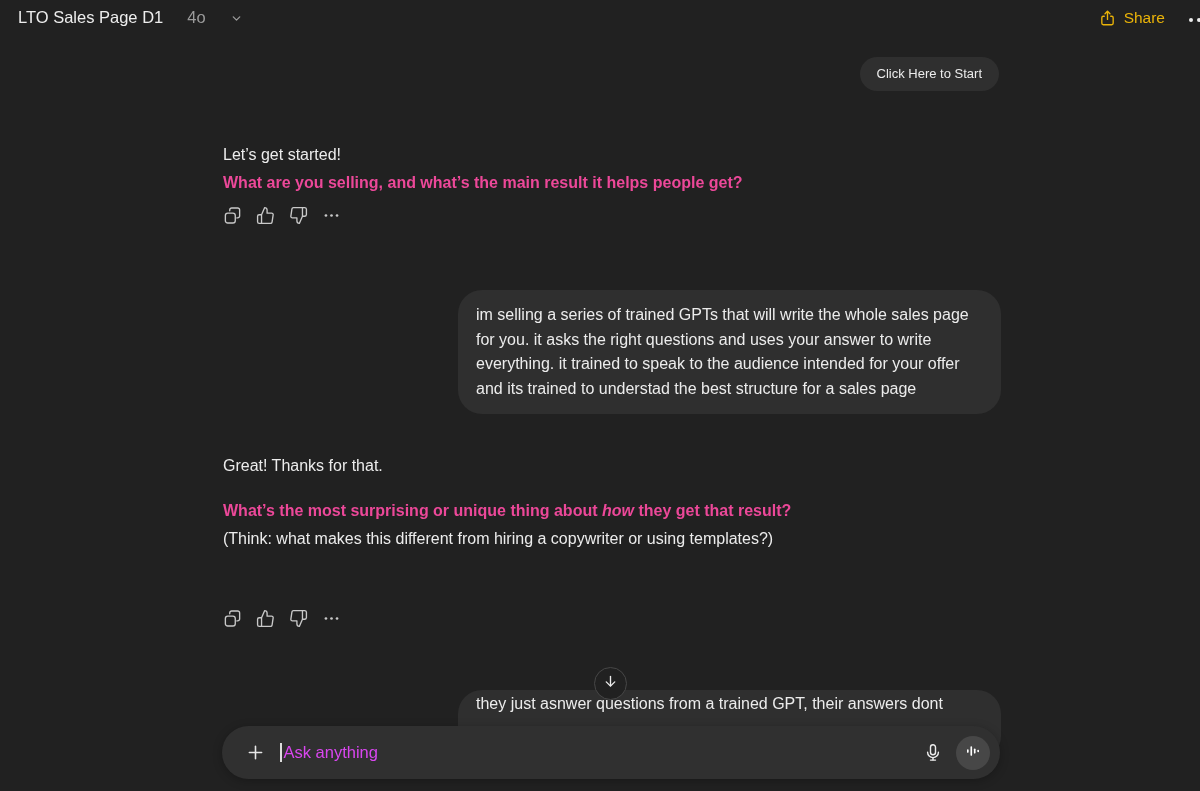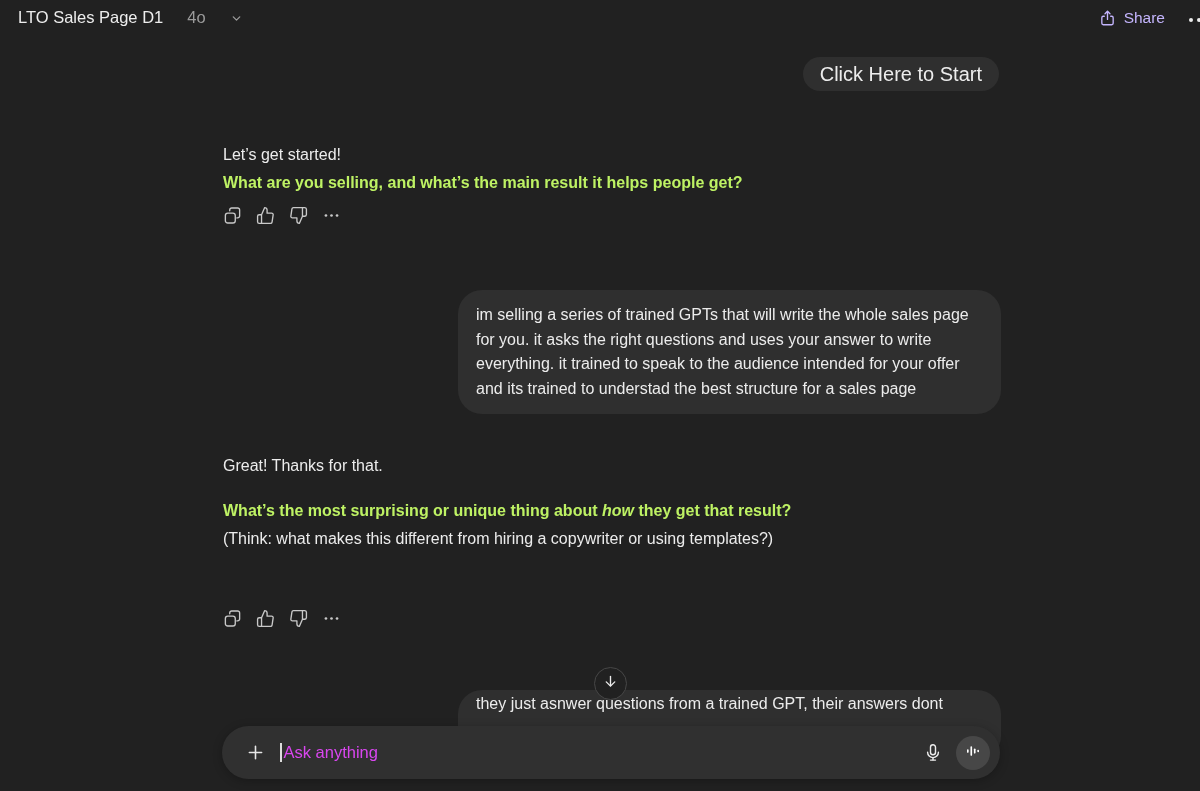--- a/index.html
+++ b/index.html
@@ -8,38 +8,38 @@
     position:relative; width:1200px; height:791px; overflow:hidden;
     background:#212121; color:#ececec;
     font-family:"Liberation Sans", sans-serif; font-size:16px;
   }
   
   .header-left { position:absolute; left:18px; top:8px; display:flex; align-items:center; gap:24px; cursor:pointer; }
   .header-title { font-size:16.5px; font-weight:500; color:#ededed; }
   .header-model { font-size:16.5px; color:#9b9b9b; }
   .header-chevron { color:#9b9b9b; display:flex; margin-top:2px; }
   .share-btn { position:absolute; right:35px; top:9px; display:flex; align-items:flex-end; gap:8px;
-               color:#c4b5fd; font-size:15.5px; cursor:pointer; }
+               color:#eab308; font-size:15.5px; cursor:pointer; }
   .share-btn svg { display:block; }
   .header-dots { position:absolute; left:1189px; top:10px; color:#ededed; display:flex; gap:4px; cursor:pointer; }
   .header-dots i { width:4px; height:4px; border-radius:50%; background:#ededed; display:block; margin-top:8px; }
   
   .bubble { background:#2f2f2f; color:#ececec; }
   .start-bubble { position:absolute; right:201px; top:57px; padding:7px 17px;
-                  border-radius:18px; font-size:20px; line-height:20px; }
+                  border-radius:18px; font-size:13px; line-height:20px; }
   .user-bubble-1 { position:absolute; left:458px; top:290px; width:543px;
                    padding:13px 18px; border-radius:24px; line-height:24.5px; }
   .user-bubble-2 { position:absolute; left:458px; top:690px; width:543px; height:70px;
                    padding:2px 18px; border-radius:24px; line-height:24.5px;
                    white-space:nowrap; overflow:hidden; z-index:1; }
   
   .assistant { position:absolute; left:223px; width:780px; line-height:28px; color:#ececec; }
   .assistant-1 { top:135px;margin-top:6px; }
   .assistant-2 { top:452px; }
-  .assistant .bold { font-weight:700; color:#bef264; }
+  .assistant .bold { font-weight:700; color:#ec4899; }
   .assistant .p-gap { margin-bottom:17px; }
   .assistant em { font-style:italic; }
   
   .icon-row { position:absolute; left:221px; display:flex; align-items:center; gap:11px; color:#c9c9c9; }
   .icon-row-1 { top:204px; }
   .icon-row-2 { top:607px; }
   .icon-btn { width:22px; height:22px; display:flex; align-items:center; justify-content:center;
               cursor:pointer; border-radius:5px; }
   .icon-btn svg { display:block; }
   

